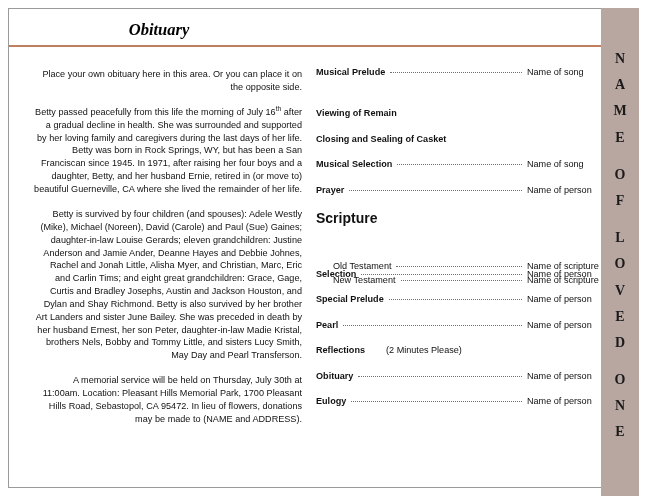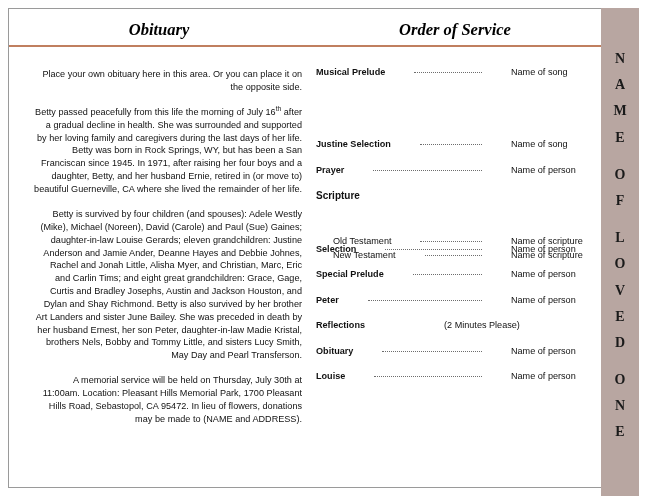--- a/index.html
+++ b/index.html
@@ -142,104 +142,107 @@
   }
   .os-row {
     position: relative;
     display: flex;
     align-items: baseline;
     font-family: "Liberation Sans", sans-serif;
     font-size: 9.1px;
     color: #111111;
     margin-bottom: 0;
     height: 10px;
-    gap: 24px;
   }
   .os-label {
     font-weight: 700;
     white-space: nowrap;
     flex: 0 0 auto;
   }
   .os-label-plain {
     font-weight: 400;
     white-space: nowrap;
     flex: 0 0 auto;
     margin-top: 32px;
   }
   .os-note {
     font-weight: 400;
     white-space: nowrap;
     flex: 0 0 auto;
-    padding-left: 7px;
-    margin-left: 48px;
+    padding-left: 21px;
   }
   .os-leader {
     flex: 1 1 auto;
     margin: 0 5px 0 5px;
     border-bottom: 1px dotted #6d6d6d;
     position: relative;
     top: -2px;
     min-width: 10px;
   }
   .os-value {
     flex: 0 0 auto;
-    width: 90px;
+    width: 74px;
     text-align: left;
     font-weight: 400;
     color: #111111;
     white-space: nowrap;
   }
   .os-spacer-lg { height: 15.5px; }
   .os-spacer-sm { height: 4px; }
   .os-sub {
     padding-left: 17px;
   }
   .os-group-head {
     font-weight: 700;
-    font-size: 10px;
+    font-size: 14px;
     color: #111111;
     font-family: "Liberation Sans", sans-serif;
     margin-bottom: 3px;
   }
 </style>
 </head>
 <body>
 
 <div id="page">
 
   <div id="page-frame"></div>
 
   <div id="content">
 
     <div id="headings">
       <div class="col-heading" id="heading-obituary">Obituary</div>
-      <div class="col-heading" id="heading-order">Order of Service</div>
     </div>
 
     <div id="rule"></div>
 
     <div id="obituary-col">
         <p class="ob-para">Place your own obituary here in this area. Or you can place it on the opposite side.</p>
         <p class="ob-para">Betty passed peacefully from this life the morning of July 16<sup>th</sup> after a gradual decline in health.  She was surrounded and supported by her loving family and caregivers during the last days of her life.  Betty was born in Rock Springs, WY, but has been a San Franciscan since 1945.  In 1971, after raising her four boys and a daughter, Betty, and her husband Ernie, retired in (or move to) beautiful Guerneville, CA where she lived the remainder of her life.</p>
         <p class="ob-para">Betty is survived by four children (and spouses): Adele Westly (Mike), Michael (Noreen), David (Carole) and Paul (Sue) Gaines;  daughter-in-law Louise Gerards;  eleven grandchildren: Justine Anderson and Jamie Ander, Deanne Hayes and Debbie Johnes, Rachel and Jonah Little, Alisha Myer, and Christian, Marc, Eric and Carlin Tims;  and eight great grandchildren: Grace, Gage, Curtis and Bradley Josephs, Austin and Jackson Houston, and Dylan and Shay Richmond.  Betty is also survived by her brother Art Landers and sister June Bailey.  She was preceded in death by her husband Ernest, her son Peter, daughter-in-law Madie Kristal, brothers Nels, Bobby and Tommy Little, and sisters Lucy Smith, May Day and Pearl Transferson.</p>
         <p class="ob-para">A memorial service will be held on Thursday, July 30th at 11:00am.  Location:  Pleasant Hills Memorial Park, 1700 Pleasant Hills Road, Sebastopol, CA 95472.  In lieu of flowers, donations may be made to (NAME and ADDRESS).</p>
       </div>
 
     <div id="order-col">
         <div class="os-row">
           <span class="os-label">Musical Prelude</span>
           <span class="os-leader"></span>
           <span class="os-value">Name of song</span>
         </div>
         <div class="os-spacer-lg"></div>
         <div class="os-spacer-lg"></div>
-        <div class="os-spacer-lg"></div>
-        <div class="os-spacer-lg"></div>
-        <div class="os-row">
-          <span class="os-label">Justine Selection</span>
+        <div class="os-row">
+          <span class="os-label">Viewing of Remain</span>
+        </div>
+        <div class="os-spacer-lg"></div>
+        <div class="os-row">
+          <span class="os-label">Closing and Sealing of Casket</span>
+        </div>
+        <div class="os-spacer-lg"></div>
+        <div class="os-row">
+          <span class="os-label">Musical Selection</span>
           <span class="os-leader"></span>
           <span class="os-value">Name of song</span>
         </div>
         <div class="os-spacer-lg"></div>
         <div class="os-row">
           <span class="os-label">Prayer</span>
           <span class="os-leader"></span>
           <span class="os-value">Name of person</span>
         </div>
         <div class="os-spacer-lg"></div>
@@ -262,38 +265,38 @@
           <span class="os-value">Name of person</span>
         </div>
         <div class="os-spacer-lg"></div>
         <div class="os-row">
           <span class="os-label">Special Prelude</span>
           <span class="os-leader"></span>
           <span class="os-value">Name of person</span>
         </div>
         <div class="os-spacer-lg"></div>
         <div class="os-row">
-          <span class="os-label">Peter</span>
+          <span class="os-label">Pearl</span>
           <span class="os-leader"></span>
           <span class="os-value">Name of person</span>
         </div>
         <div class="os-spacer-lg"></div>
         <div class="os-row">
           <span class="os-label">Reflections</span>
           <span class="os-note">(2 Minutes Please)</span>
         </div>
         <div class="os-spacer-lg"></div>
         <div class="os-row">
           <span class="os-label">Obituary</span>
           <span class="os-leader"></span>
           <span class="os-value">Name of person</span>
         </div>
         <div class="os-spacer-lg"></div>
         <div class="os-row">
-          <span class="os-label">Louise</span>
+          <span class="os-label">Eulogy</span>
           <span class="os-leader"></span>
           <span class="os-value">Name of person</span>
         </div>
       </div>
 
   </div>
 
   <div id="name-band">
       <span class="band-letter">N</span>
       <span class="band-letter">A</span>

